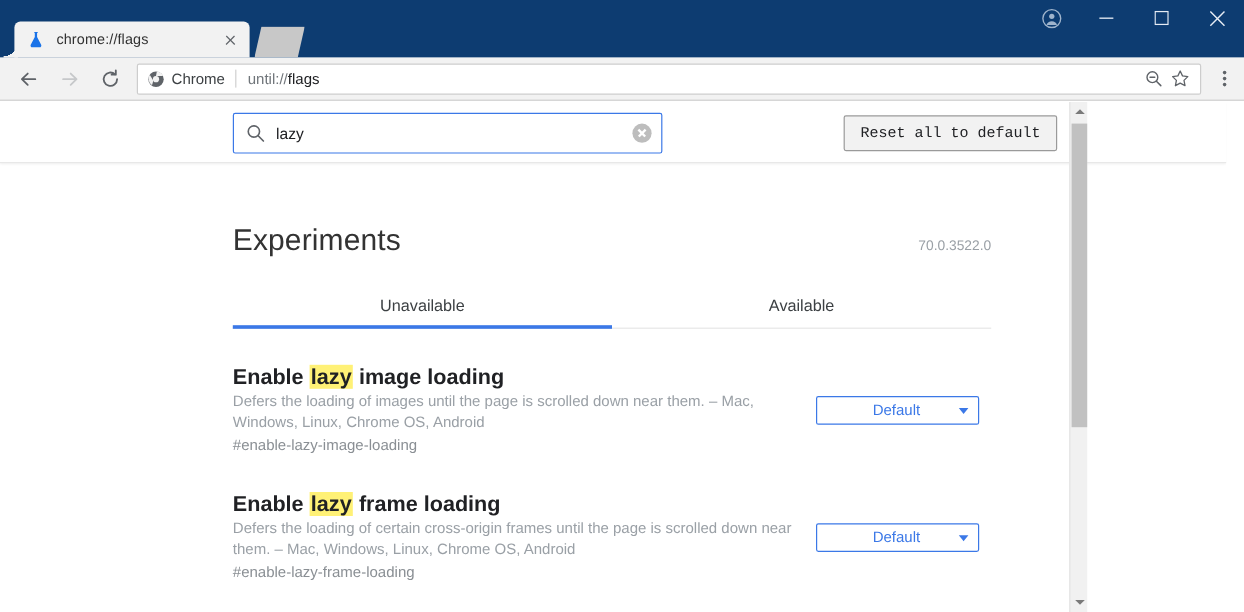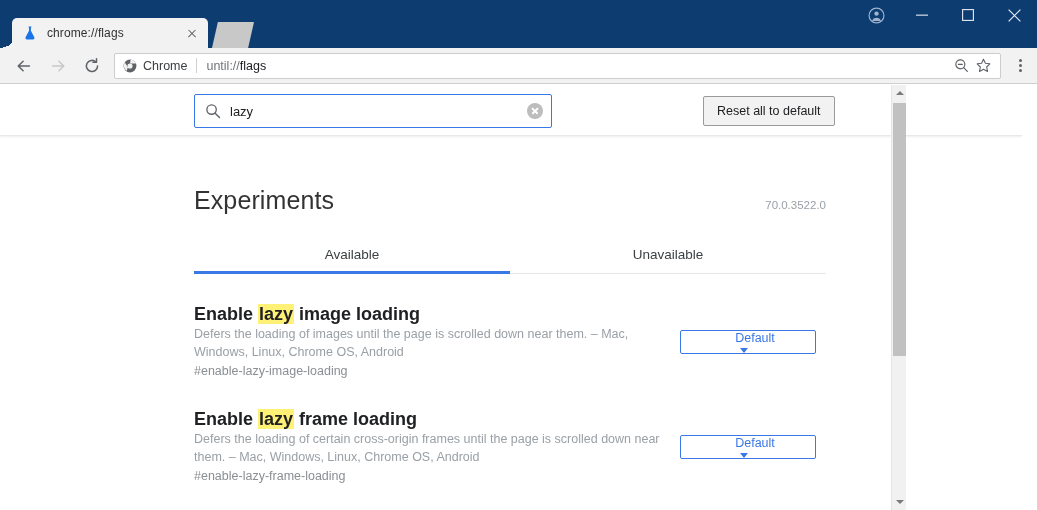--- a/index.html
+++ b/index.html
@@ -156,21 +156,21 @@
   }
   .search-clear::before { transform: rotate(45deg); }
   .search-clear::after { transform: rotate(-45deg); }
 
   .reset-btn {
     position: absolute; left: 703px; top: 11px;
     height: 30px; padding: 14px 13px;
     background: #f2f2f2;
     border: 1px solid #9a9a9a;
     border-radius: 2px;
-    font-family: Liberation Sans, sans-serif;
+    font-family: Liberation Mono, monospace;
     font-size: 12.5px; color: #202124;
     cursor: pointer;
     display: flex; align-items: center;
   }
 
   .page { padding: 0; position: relative; }
   .content { width: 632px; margin: 0 0 0 194px; }
 
   .title-row {
     display: flex; align-items: baseline;
@@ -228,21 +228,20 @@
   }
   .flag-ctl { flex: 1 1 auto; padding-left: 8px; padding-top: 24px; }
   .flag-select {
     width: 136px; height: 24px;
     border: 1px solid #3b78e7;
     border-radius: 2px;
     background: #fff;
     display: flex; align-items: center;
     cursor: pointer;
     position: relative;
-    flex-direction: column;
   }
   .flag-select .selval {
     flex: 1 1 auto; text-align: center;
     font-size: 12.5px; color: #3b78e7;
     padding-left: 14px;
   }
   .flag-select .caret {
     flex: 0 0 auto; margin-right: 8px;
     width: 0; height: 0;
     border-left: 4.5px solid transparent;
@@ -401,22 +400,22 @@
 
     <div class="page">
       <div class="content">
 
         <div class="title-row">
           <h1 class="exp-title">Experiments</h1>
           <span class="version">70.0.3522.0</span>
         </div>
 
         <div class="tabs">
+          <div class="ftab">Unavailable</div>
           <div class="ftab active">Available</div>
-          <div class="ftab">Unavailable</div>
           <div class="tab-underline"></div>
         </div>
 
         <div class="flag">
           <div class="flag-main">
             <div class="flag-title"><span>Enable </span><mark>lazy</mark><span> image loading</span></div>
             <div class="flag-desc">Defers the loading of images until the page is scrolled down near them. – Mac, Windows, Linux, Chrome OS, Android</div>
             <a class="flag-anchor">#enable-lazy-image-loading</a>
           </div>
           <div class="flag-ctl">

